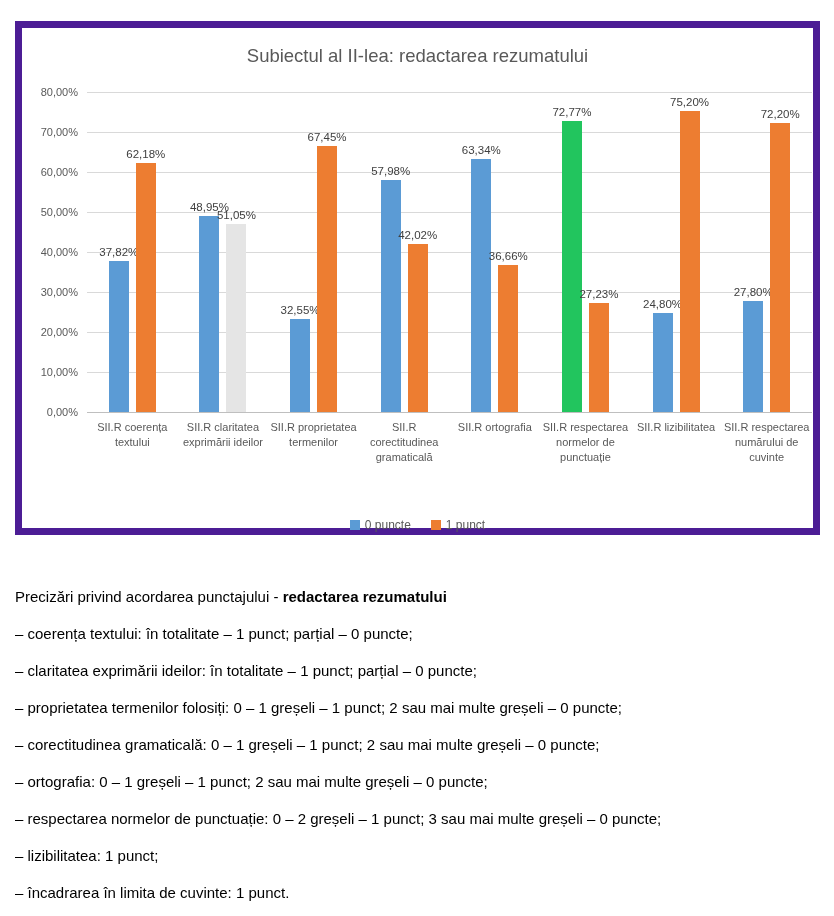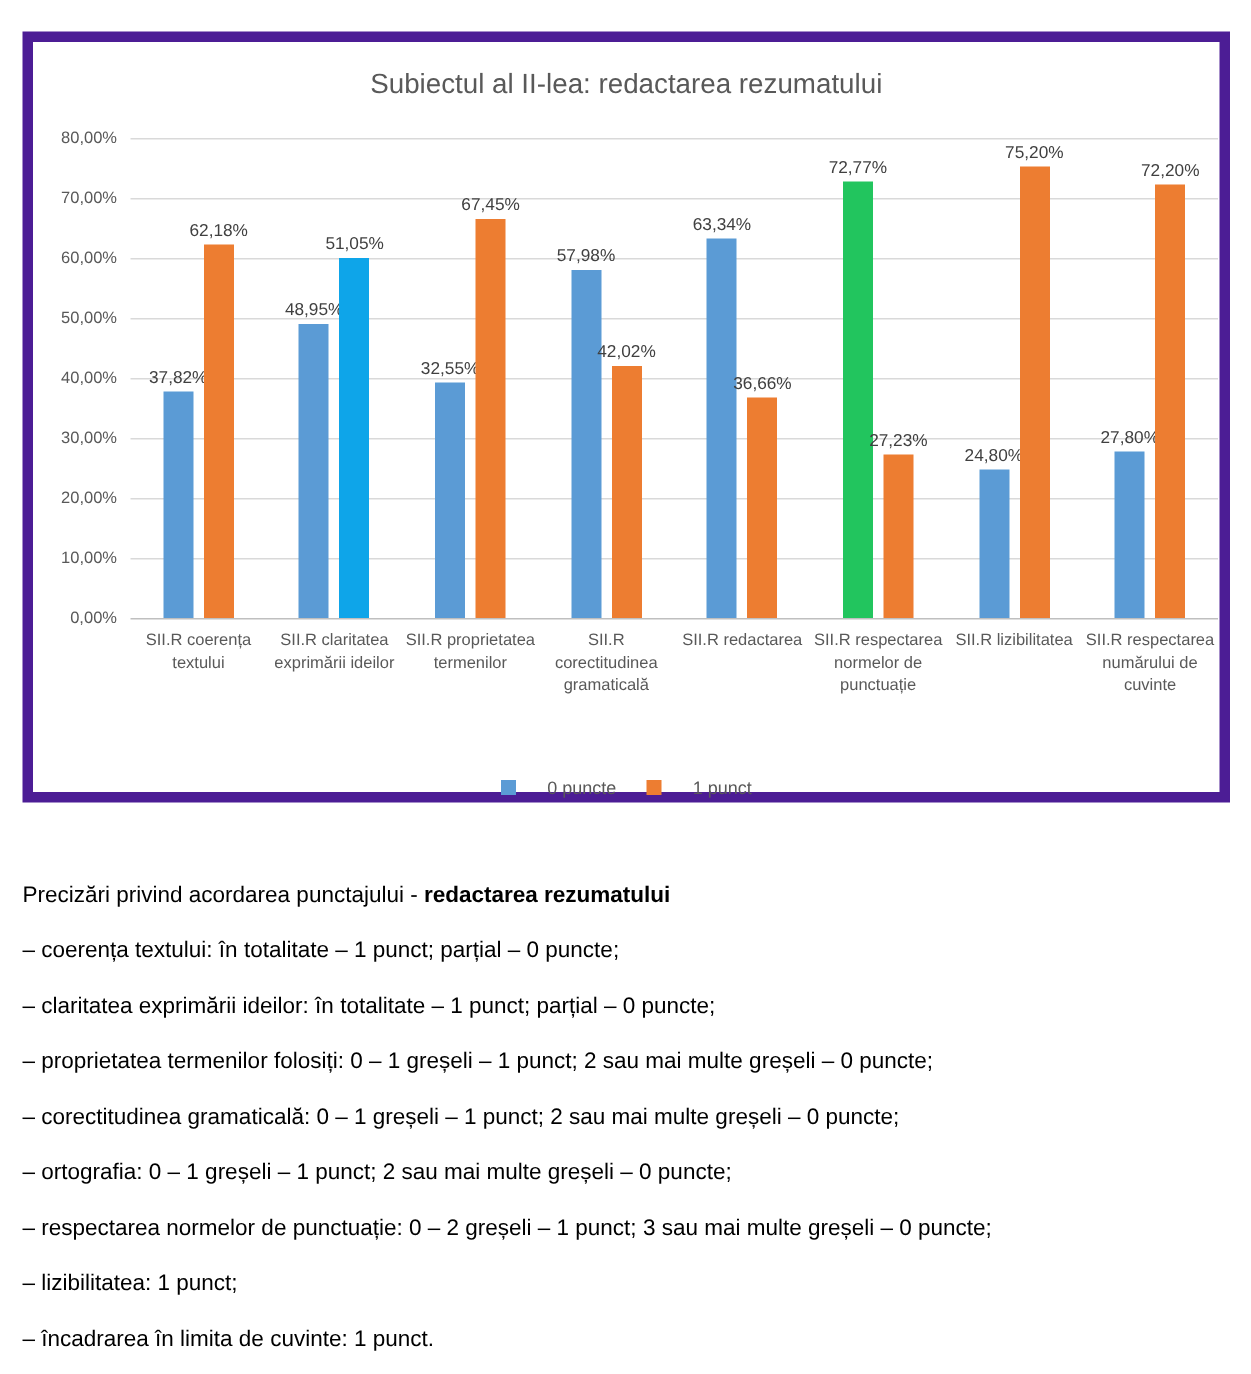--- a/index.html
+++ b/index.html
@@ -43,21 +43,21 @@
     position:absolute; left:65px; top:392px; width:725px; display:flex;justify-content:flex-end;
   }
   .x-label {
     flex:1 1 0; text-align:center; font-size:11px; color:#595959;
     line-height:1.35; padding:0 1px; box-sizing:border-box;
   }
   .legend {
     position:absolute; left:0; right:0; top:490px;
     display:flex; justify-content:center; align-items:center; gap:20px;
   }
-  .legend-item { display:flex; align-items:center; gap:21px; }
+  .legend-item { display:flex; align-items:center; gap:5px; }
   .legend-swatch { width:10px; height:10px; display:inline-block; }
   .legend-label { font-size:12px; color:#595959; }
   .notes { position:absolute; left:15px; top:586px; width:806px; }
   .note-intro, .note-line {
     font-size:15px; line-height:22px; margin-bottom:15px; color:#000;
     white-space:nowrap;
   }
   .note-intro b { font-weight:bold; }
 </style>
 </head>
@@ -93,26 +93,26 @@
           <span class="bar-label" style="color: rgb(64, 64, 64);">37,82%</span>
         </div>
         <div class="bar" style="height: 248.72px; background: rgb(237, 125, 49);">
           <span class="bar-label" style="color: rgb(64, 64, 64);">62,18%</span>
         </div>
       </div>
       <div class="group">
         <div class="bar" style="height: 195.8px; background: rgb(91, 155, 213);">
           <span class="bar-label" style="color: rgb(64, 64, 64);">48,95%</span>
         </div>
-        <div class="bar" style="height: 240px; background: #0ea5e9;">
+        <div class="bar" style="height: 188px; background: #e5e5e5;">
           <span class="bar-label" style="color: rgb(64, 64, 64);">51,05%</span>
         </div>
       </div>
       <div class="group">
-        <div class="bar" style="height: 157px; background: rgb(91, 155, 213);">
+        <div class="bar" style="height: 93px; background: rgb(91, 155, 213);">
           <span class="bar-label" style="color: rgb(64, 64, 64);">32,55%</span>
         </div>
         <div class="bar" style="height: 266px; background: rgb(237, 125, 49);">
           <span class="bar-label" style="color: rgb(64, 64, 64);">67,45%</span>
         </div>
       </div>
       <div class="group">
         <div class="bar" style="height: 231.92px; background: rgb(91, 155, 213);">
           <span class="bar-label" style="color: rgb(64, 64, 64);">57,98%</span>
         </div>
@@ -151,21 +151,21 @@
         <div class="bar" style="height: 288.8px; background: rgb(237, 125, 49);">
           <span class="bar-label" style="color: rgb(64, 64, 64);">72,20%</span>
         </div>
       </div>
     </div>
   <div class="x-labels">
       <div class="x-label">SII.R coerența textului</div>
       <div class="x-label">SII.R claritatea exprimării ideilor</div>
       <div class="x-label">SII.R proprietatea termenilor</div>
       <div class="x-label">SII.R corectitudinea gramaticală</div>
-      <div class="x-label">SII.R redactarea</div>
+      <div class="x-label">SII.R ortografia</div>
       <div class="x-label">SII.R respectarea normelor de punctuație</div>
       <div class="x-label">SII.R lizibilitatea</div>
       <div class="x-label">SII.R respectarea numărului de cuvinte</div>
     </div>
   <div class="legend">
       <div class="legend-item">
         <span class="legend-swatch" style="background: rgb(91, 155, 213);"></span>
         <span class="legend-label">0 puncte</span>
       </div>
       <div class="legend-item">

